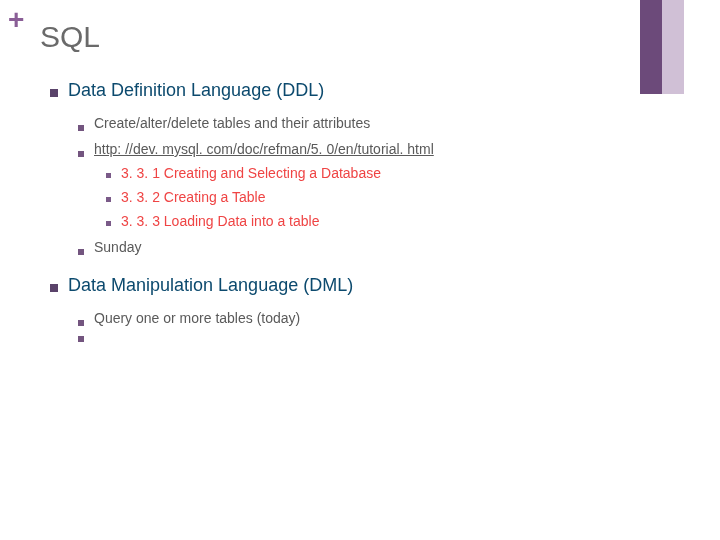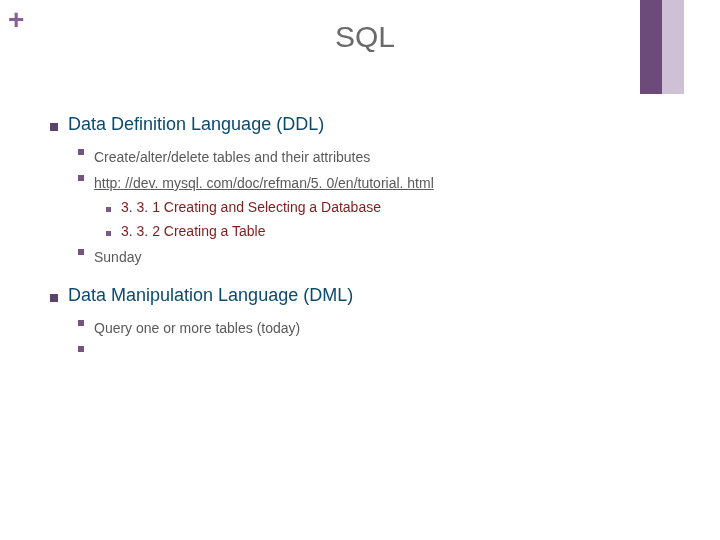--- a/index.html
+++ b/index.html
@@ -34,36 +34,35 @@
     position: absolute;
     top: 20px;
     left: 40px;
     right: 30px;
     bottom: 20px;
   }
   .title {
     font-size: 30px;
     color: #6a6a6a;
     font-weight: 400;
-    margin-bottom: 60px;
-    text-align: center;
+    margin-bottom: 26px;
   }
   ul { list-style: none; }
   .lvl1 { margin-left: 10px; }
   .lvl1 > li { margin-bottom: 20px; }
   .lvl1 > li > .row { display: flex; align-items: baseline; }
   .lvl1 > li > .row .txt { font-size: 18px; color: #0c4a6e; }
   .lvl2 { margin-left: 28px; margin-top: 14px; }
   .lvl2 > li { margin-bottom: 10px; }
-  .lvl2 > li > .row { display: flex; align-items: flex-start; }
+  .lvl2 > li > .row { display: flex; align-items: flex-end; }
   .lvl2 > li > .row .txt { font-size: 14px; color: #5a5a5a; }
   .lvl3 { margin-left: 28px; margin-top: 8px; }
   .lvl3 > li { margin-bottom: 8px; }
   .lvl3 > li > .row { display: flex; align-items: baseline; }
-  .lvl3 > li > .row .txt { font-size: 14px; color: #7f1d1d; }
+  .lvl3 > li > .row .txt { font-size: 14px; color: #ef4444; }
   .bullet {
     display: inline-block;
     width: 8px;
     height: 8px;
     background: #5a436a;
     margin-right: 10px;
     flex-shrink: 0;
     position: relative;
     top: 1px;
   }
@@ -121,20 +120,26 @@
                 <span class="bullet xs"></span>
                 <span class="txt">3. 3. 1 Creating and Selecting a Database</span>
               </div>
             </li>
             <li>
               <div class="row">
                 <span class="bullet xs"></span>
                 <span class="txt">3. 3. 2 Creating a Table</span>
               </div>
             </li>
+            <li>
+              <div class="row">
+                <span class="bullet xs"></span>
+                <span class="txt">3. 3. 3 Loading Data into a table</span>
+              </div>
+            </li>
           </ul>
         </li>
         <li>
           <div class="row">
             <span class="bullet sm"></span>
             <span class="txt">Sunday</span>
           </div>
         </li>
       </ul>
     </li>

